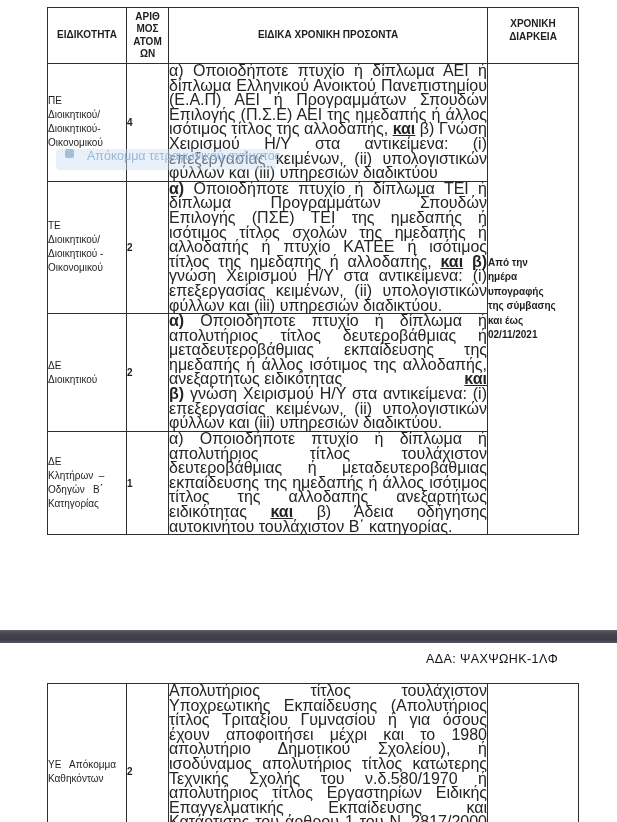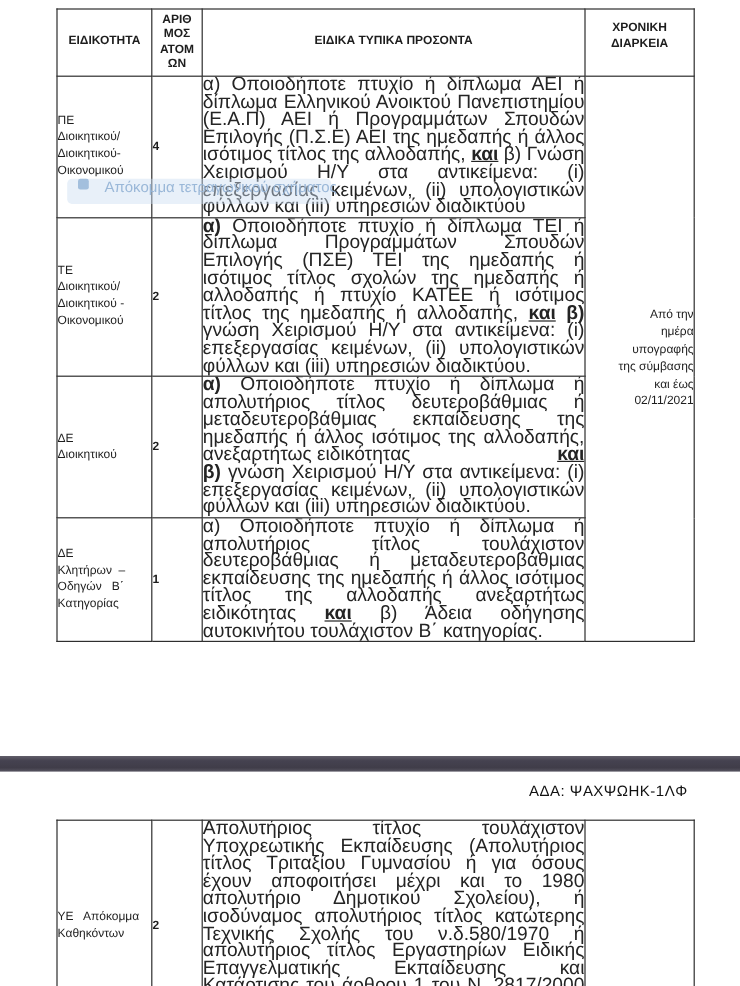--- a/index.html
+++ b/index.html
@@ -29,41 +29,41 @@
     padding-left:8px;text-align:left;color:#1d1d1d;
   }
   td.c3{vertical-align:top;padding:4px 7px;}
   .qual{
     font-size:16px;line-height:14.6px;text-align:justify;color:#242424;
   }
   .b{font-weight:bold;}
   .bu{font-weight:bold;text-decoration:underline;}
   .kai-float{float:right;font-weight:bold;text-decoration:underline;}
   td.c4{
-    vertical-align:middle;font-weight:normal;font-size:10px;line-height:14.5px;
-    padding:2px 3px 2px 5px;white-space:pre-line;color:#1d1d1d;text-align:right;
+    vertical-align:middle;font-weight:bold;font-size:10px;line-height:14.5px;
+    padding:2px 3px 2px 5px;white-space:pre-line;color:#1d1d1d;
   }
   .annotation{
     position:absolute;left:56px;top:149px;width:220px;height:21px;
     background:rgba(203,222,241,0.45);border-radius:4px;
     display:flex;align-items:flex-start;z-index:5;
   }
   .ann-icon{
     width:9px;height:9px;margin:0 13px 0 9px;border-radius:2px;
     background:rgba(150,182,216,0.85);flex:0 0 auto;
   }
   .ann-text{
     font-size:12.5px;color:rgba(150,180,214,0.95);white-space:nowrap;
   }
   .separator{
     position:absolute;left:0;top:630px;width:617px;height:13px;
     background:linear-gradient(to bottom,#615e6a 0%,#454250 30%,#403d49 75%,#575460 100%);
   }
   .ada{
-    position:absolute;top:652px;right:44px;font-size:12.5px;color:#111111;
+    position:absolute;top:652px;right:59px;font-size:12.5px;color:#111111;
     letter-spacing:0.4px;
   }
 </style>
 </head>
 <body>
 
 <div class="page">
 
   <table class="doc t1">
     <colgroup>
@@ -72,21 +72,21 @@
         <col style="width:319px">
         <col style="width:91px">
       </colgroup>
     <tbody>
         <tr style="height:56px">
       <th class="hdr">ΕΙΔΙΚΟΤΗΤΑ</th>
       <th class="hdr">ΑΡΙΘ
 ΜΟΣ
 ΑΤΟΜ
 ΩΝ</th>
-      <th class="hdr">ΕΙΔΙΚΑ ΤΥΠΙΚΑ ΠΡΟΣΟΝΤΑ</th>
+      <th class="hdr">ΕΙΔΙΚΑ ΧΡΟΝΙΚΗ ΠΡΟΣΟΝΤΑ</th>
       <th class="hdr" style="vertical-align:top;padding-top:10px">ΧΡΟΝΙΚΗ
 ΔΙΑΡΚΕΙΑ</th>
     </tr>
     <tr style="height:104px">
       <td class="c1">ΠΕ
 Διοικητικού/
 Διοικητικού-
 Οικονομικού</td>
       <td class="c2">4</td>
       <td class="c3">

